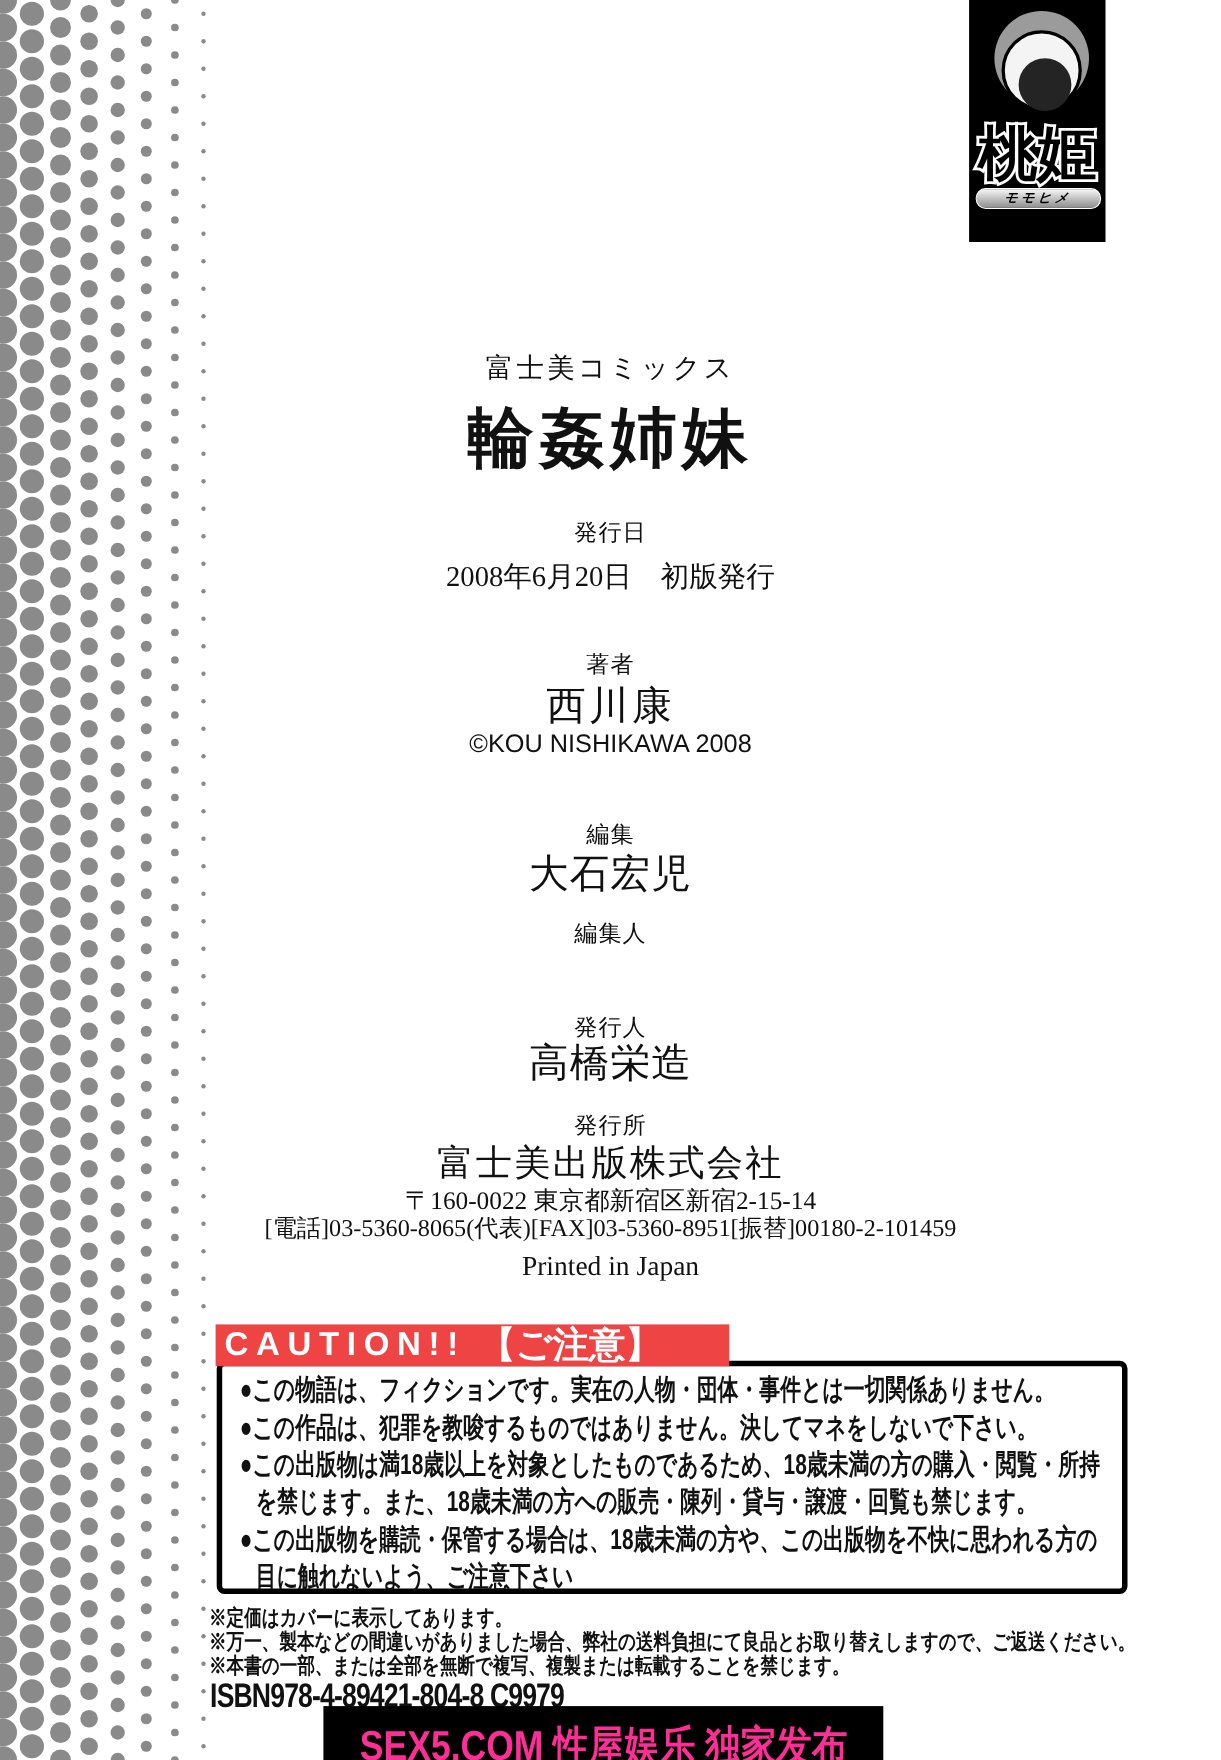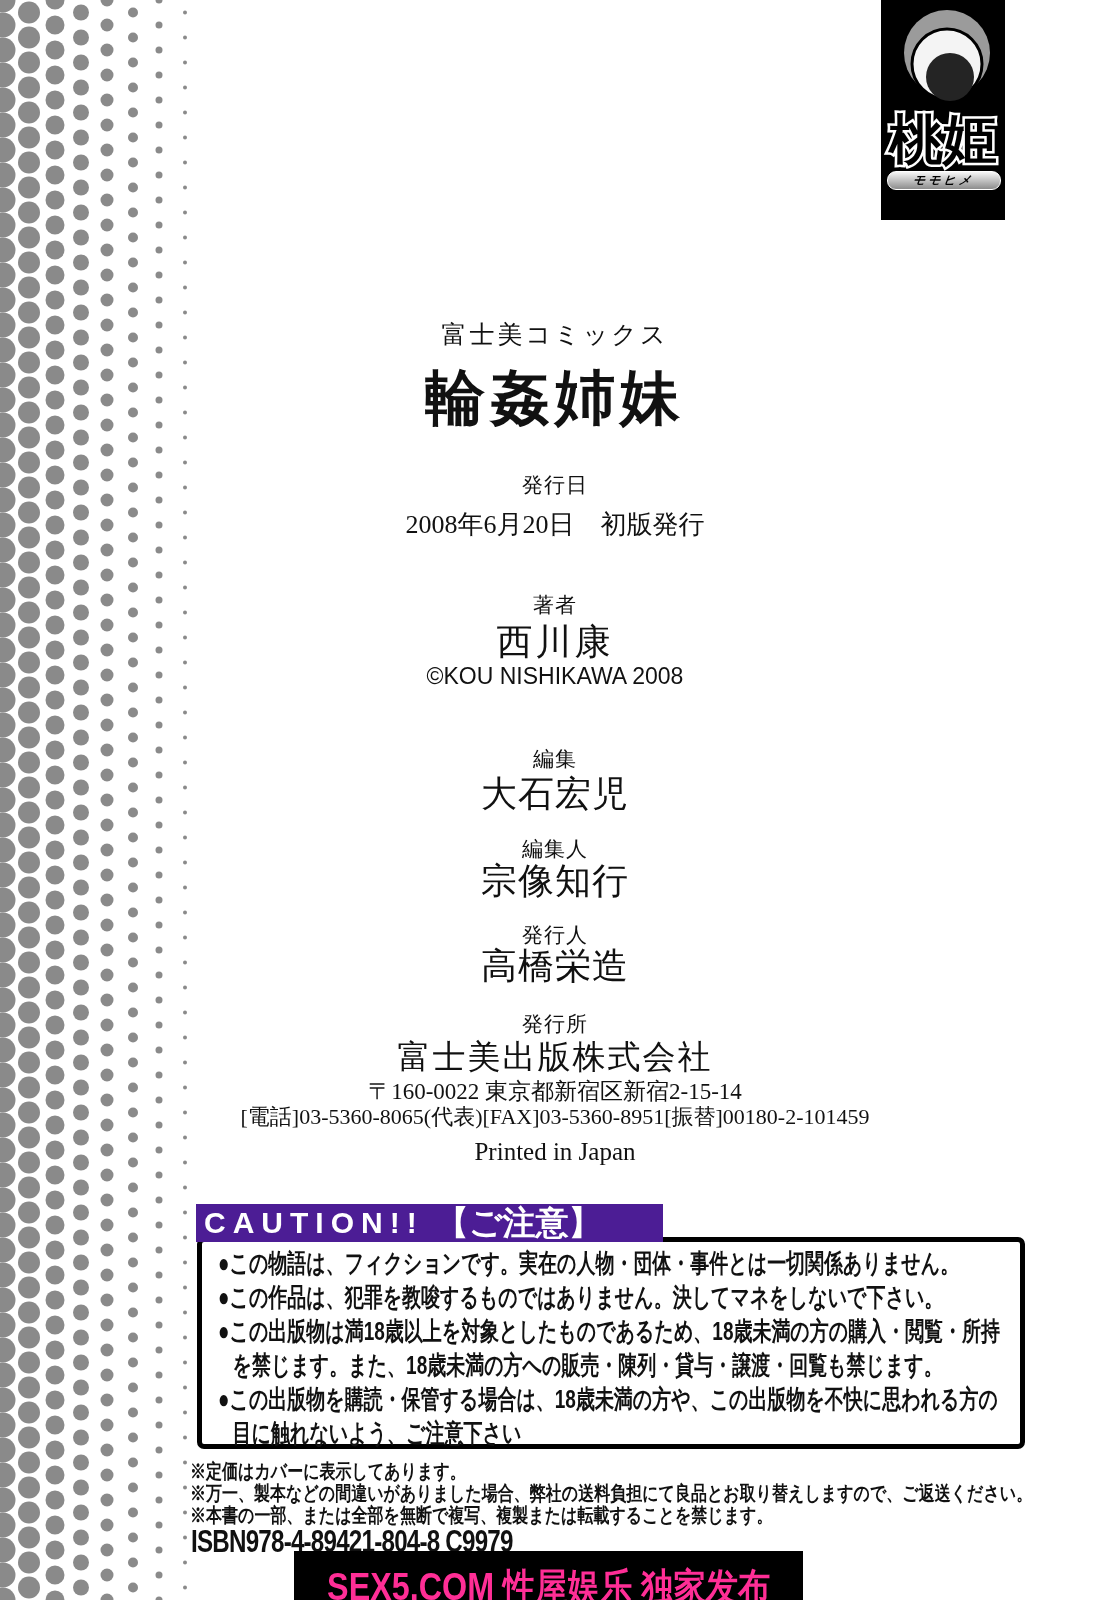--- a/index.html
+++ b/index.html
@@ -604,40 +604,39 @@
   <div class="cline mincho v-date">2008年6月20日　初版発行</div>
 
   <div class="cline gothic lbl l-author">著者</div>
   <div class="cline mincho v-author">西川康</div>
   <div class="cline gothic v-copy">©KOU NISHIKAWA 2008</div>
 
   <div class="cline gothic lbl l-editor">編集</div>
   <div class="cline mincho v-editor">大石宏児</div>
 
   <div class="cline gothic lbl l-chief">編集人</div>
-  <div class="cline mincho v-chief">宗像知行</div>
 
   <div class="cline gothic lbl l-pubper">発行人</div>
   <div class="cline mincho v-pubper">高橋栄造</div>
 
   <div class="cline gothic lbl l-house">発行所</div>
   <div class="cline mincho v-house">富士美出版株式会社</div>
   <div class="cline mincho v-addr">〒160-0022 東京都新宿区新宿2-15-14</div>
   <div class="cline mincho v-contacts">[電話]03-5360-8065(代表)[FAX]03-5360-8951[振替]00180-2-101459</div>
   <div class="cline mincho v-printed">Printed in Japan</div>
 
   <div class="caution-box">
     <div class="cau-line">●この物語は、フィクションです。実在の人物・団体・事件とは一切関係ありません。</div>
     <div class="cau-line">●この作品は、犯罪を教唆するものではありません。決してマネをしないで下さい。</div>
     <div class="cau-line">●この出版物は満18歳以上を対象としたものであるため、18歳未満の方の購入・閲覧・所持</div>
     <div class="cau-line indent">を禁じます。また、18歳未満の方への販売・陳列・貸与・譲渡・回覧も禁じます。</div>
     <div class="cau-line">●この出版物を購読・保管する場合は、18歳未満の方や、この出版物を不快に思われる方の</div>
     <div class="cau-line indent">目に触れないよう、ご注意下さい</div>
   </div>
-  <div class="caution-header" style="background: #4c1d95;">
+  <div class="caution-header" style="background: #ef4444;">
     <span class="en" style="color: rgb(255, 255, 255);">CAUTION!!</span>
     <span class="jp" style="color: rgb(255, 255, 255);">【ご注意】</span>
   </div>
 
   <div class="note n1">※定価はカバーに表示してあります。</div>
   <div class="note n2">※万一、製本などの間違いがありました場合、弊社の送料負担にて良品とお取り替えしますので、ご返送ください。</div>
   <div class="note n3">※本書の一部、または全部を無断で複写、複製または転載することを禁じます。</div>
 
   <div class="isbn">ISBN978-4-89421-804-8 C9979</div>
 

